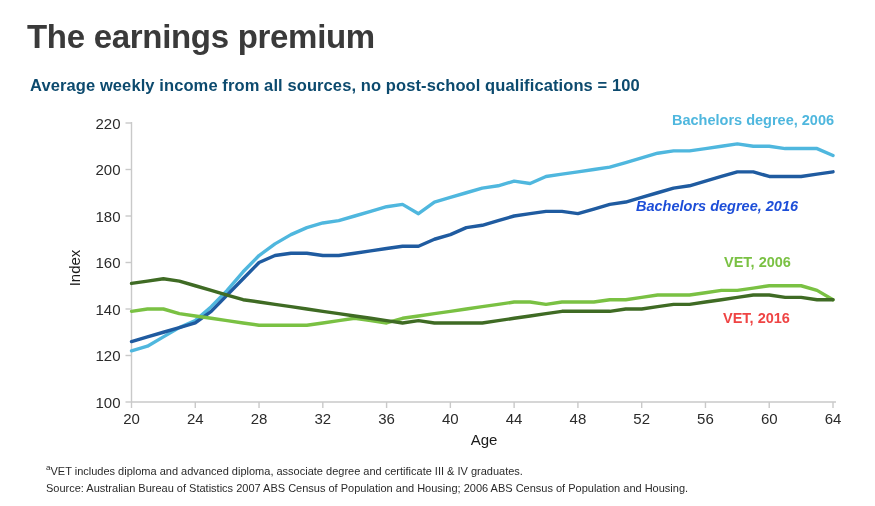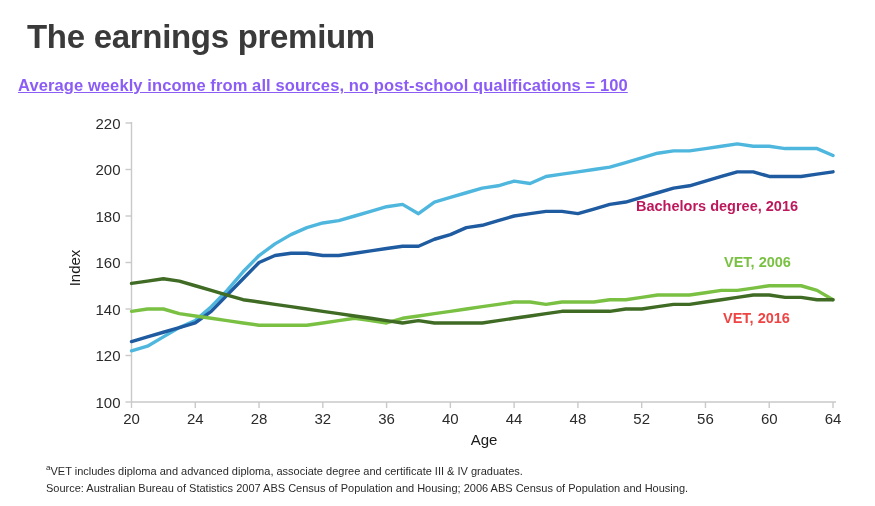--- a/index.html
+++ b/index.html
@@ -26,28 +26,27 @@
     left: 27px;
     top: 18px;
     font-size: 33px;
     font-weight: bold;
     color: #3a3a3a;
     letter-spacing: -0.3px;
     white-space: nowrap;
   }
   #chart-subtitle {
     position: absolute;
-    left: 18px;
+    left: 30px;
     top: 76px;
     font-size: 16.5px;
     font-weight: bold;
-    color: #8b5cf6;
+    color: #0c4a6e;
     letter-spacing: 0.1px;
     white-space: nowrap;
-    text-decoration: underline;
   }
   #plot-wrap {
     position: absolute;
     left: 0;
     top: 0;
     width: 875px;
     height: 460px;
   }
   svg.chart-svg {
     display: block;
@@ -156,21 +155,22 @@
       <g id="series-paths">
           <path class="series-line" d="M131.50,350.85 L147.44,346.20 L163.39,336.90 L179.33,327.60 L195.27,320.63 L211.22,306.68 L227.16,290.40 L243.10,271.80 L259.05,255.53 L274.99,243.90 L290.93,234.60 L306.88,227.63 L322.82,222.97 L338.76,220.65 L354.70,216.00 L370.65,211.35 L386.59,206.70 L402.53,204.38 L418.48,213.67 L434.42,202.05 L450.36,197.40 L466.31,192.75 L482.25,188.10 L498.19,185.78 L514.14,181.13 L530.08,183.45 L546.02,176.47 L561.97,174.15 L577.91,171.83 L593.85,169.50 L609.80,167.18 L625.74,162.53 L641.68,157.88 L657.63,153.22 L673.57,150.90 L689.51,150.90 L705.45,148.57 L721.40,146.25 L737.34,143.93 L753.28,146.25 L769.23,146.25 L785.17,148.57 L801.11,148.57 L817.06,148.57 L833.00,155.55" stroke="#4FB7DE"></path>
           <path class="series-line" d="M131.50,341.55 L147.44,336.90 L163.39,332.25 L179.33,327.60 L195.27,322.95 L211.22,311.32 L227.16,295.05 L243.10,278.77 L259.05,262.50 L274.99,255.53 L290.93,253.20 L306.88,253.20 L322.82,255.53 L338.76,255.53 L354.70,253.20 L370.65,250.88 L386.59,248.55 L402.53,246.22 L418.48,246.22 L434.42,239.25 L450.36,234.60 L466.31,227.63 L482.25,225.30 L498.19,220.65 L514.14,216.00 L530.08,213.67 L546.02,211.35 L561.97,211.35 L577.91,213.67 L593.85,209.03 L609.80,204.38 L625.74,202.05 L641.68,197.40 L657.63,192.75 L673.57,188.10 L689.51,185.78 L705.45,181.13 L721.40,176.47 L737.34,171.83 L753.28,171.83 L769.23,176.47 L785.17,176.47 L801.11,176.47 L817.06,174.15 L833.00,171.83" stroke="#1F5BA0"></path>
           <path class="series-line" d="M131.50,311.32 L147.44,309.00 L163.39,309.00 L179.33,313.65 L195.27,315.98 L211.22,318.30 L227.16,320.63 L243.10,322.95 L259.05,325.27 L274.99,325.27 L290.93,325.27 L306.88,325.27 L322.82,322.95 L338.76,320.63 L354.70,318.30 L370.65,320.63 L386.59,322.95 L402.53,318.30 L418.48,315.98 L434.42,313.65 L450.36,311.32 L466.31,309.00 L482.25,306.68 L498.19,304.35 L514.14,302.02 L530.08,302.02 L546.02,304.35 L561.97,302.02 L577.91,302.02 L593.85,302.02 L609.80,299.70 L625.74,299.70 L641.68,297.38 L657.63,295.05 L673.57,295.05 L689.51,295.05 L705.45,292.73 L721.40,290.40 L737.34,290.40 L753.28,288.07 L769.23,285.75 L785.17,285.75 L801.11,285.75 L817.06,290.40 L833.00,299.70" stroke="#7AC143"></path>
           <path class="series-line" d="M131.50,283.43 L147.44,281.10 L163.39,278.77 L179.33,281.10 L195.27,285.75 L211.22,290.40 L227.16,295.05 L243.10,299.70 L259.05,302.02 L274.99,304.35 L290.93,306.68 L306.88,309.00 L322.82,311.32 L338.76,313.65 L354.70,315.98 L370.65,318.30 L386.59,320.63 L402.53,322.95 L418.48,320.63 L434.42,322.95 L450.36,322.95 L466.31,322.95 L482.25,322.95 L498.19,320.63 L514.14,318.30 L530.08,315.98 L546.02,313.65 L561.97,311.32 L577.91,311.32 L593.85,311.32 L609.80,311.32 L625.74,309.00 L641.68,309.00 L657.63,306.68 L673.57,304.35 L689.51,304.35 L705.45,302.02 L721.40,299.70 L737.34,297.38 L753.28,295.05 L769.23,295.05 L785.17,297.38 L801.11,297.38 L817.06,299.70 L833.00,299.70" stroke="#3F6B24"></path>
         </g>
       <text class="axis-title" id="ylabel-text" x="80" y="268" text-anchor="middle" transform="rotate(-90 80 268)">Index</text>
       <text class="axis-title" id="xlabel-text" x="484" y="445" text-anchor="middle">Age</text>
     </svg>
 
-    <div class="series-label" id="lbl-b2016" style="left: 636px; top: 198px; color: #be185d;">Bachelors degree, 2016</div>
+    <div class="series-label" id="lbl-b2006" style="left: 672px; top: 112px; color: rgb(79, 183, 222);">Bachelors degree, 2006</div>
+    <div class="series-label" id="lbl-b2016" style="left: 636px; top: 198px; color: #1d4ed8; font-style: italic;">Bachelors degree, 2016</div>
     <div class="series-label" id="lbl-v2006" style="left: 724px; top: 254px; color: rgb(122, 193, 67); text-align: right;">VET, 2006</div>
     <div class="series-label" id="lbl-v2016" style="left: 723px; top: 310px; color: #ef4444;">VET, 2016</div>
   </div>
 
   <div id="footnote">
     <div class="fn-line"><span class="sup">a</span><span>VET includes diploma and advanced diploma, associate degree and certificate III &amp; IV graduates.</span></div>
     <div class="fn-line"><span>Source: Australian Bureau of Statistics 2007 ABS Census of Population and Housing; 2006 ABS Census of Population and Housing.</span></div>
   </div>
 
 </div>

